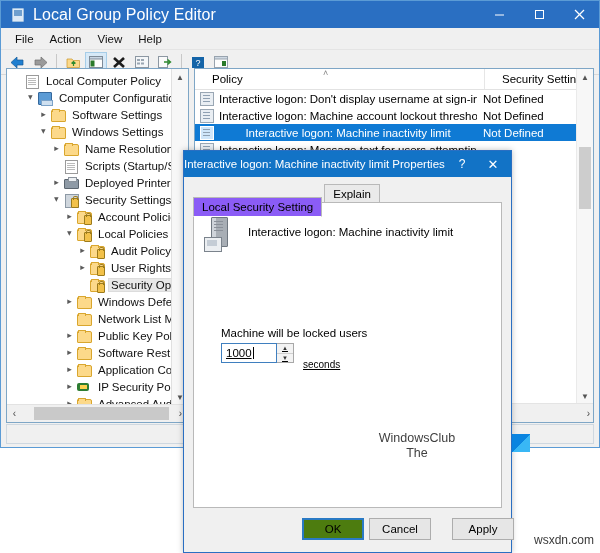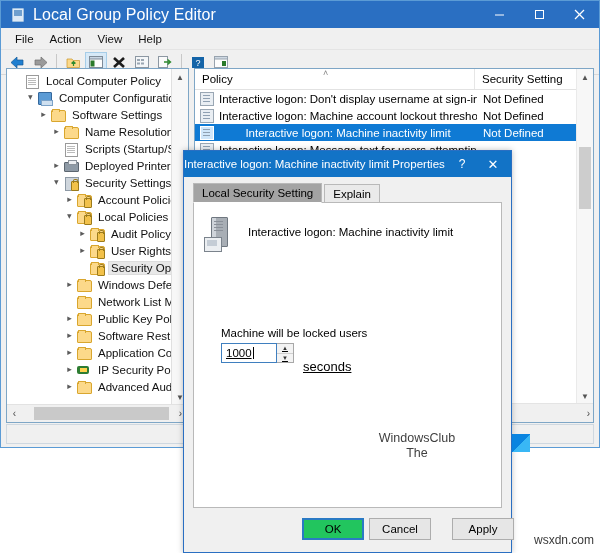--- a/index.html
+++ b/index.html
@@ -85,21 +85,21 @@
   .sb-arrow{height:16px;display:flex;align-items:center;justify-content:center;color:#555;font-size:8px;}
   .tree-hscroll{position:absolute;left:0;right:0;bottom:0;height:17px;background:#f0f0f0;
         border-top:1px solid #e2e2e2;display:flex;align-items:center;}
   .hs-arrow{width:15px;text-align:center;color:#4a4a4a;font-size:10px;}
   .hs-track{flex:1;height:17px;position:relative;}
   .hs-thumb{position:absolute;left:12px;top:2px;height:13px;width:135px;background:#c9c9c9;}
 
   
   .lhead{height:20px;background:#fff;border-bottom:1px solid #e2e2e2;display:flex;
          align-items:center;font-size:11.5px;position:relative;}
-  .lhead .hc{padding-left:7px;position:relative;height:20px;display:flex;align-items:center;}
+  .lhead .hc{padding-left:17px;position:relative;height:20px;display:flex;align-items:center;}
   .lhead .hc.c1{width:272px;border-right:1px solid #e6e6e6;}
   .sortmark{position:absolute;left:128px;top:-1px;color:#8a8a8a;font-size:9px;}
   .lrow{height:17px;display:flex;align-items:center;font-size:11.5px;white-space:nowrap;}
   .lrow.sel{background:#0f7ad4;color:#fff;}
   .licon{width:16px;height:13px;margin:0 4px 0 4px;flex:none;position:relative;}
   .licon .pg{position:absolute;left:1px;top:0;width:12px;height:12px;background:#e9eef3;
              border:1px solid #9aa7b4;}
   .licon .pg:after{content:"";position:absolute;left:2px;top:2px;width:7px;height:1px;background:#8fa0b2;
              box-shadow:0 3px 0 #8fa0b2,0 6px 0 #8fa0b2;}
   .lrow.sel .licon .pg{background:#cfe6fa;border-color:#fff;}
@@ -122,21 +122,21 @@
   .dlg-title{height:26px;background:#1273c6;display:flex;align-items:center;color:#fff;}
   .dlg-title .dt{padding-left:0;font-size:11.5px;}
   .dlg-btns{margin-left:auto;display:flex;align-items:center;height:26px;}
   .dlg-help{width:26px;text-align:center;font-size:12px;}
   .dlg-close{width:36px;text-align:center;font-size:13px;}
 
   .dlg-body{position:absolute;left:0;top:26px;right:0;bottom:0;background:#f0f0f0;}
   .tabstrip{position:absolute;left:9px;top:6px;display:flex;align-items:flex-end;height:20px;z-index:3;}
   .tab{height:19px;padding:0 8px;display:flex;align-items:center;font-size:11.5px;
        border:1px solid #b9b9b9;background:#eaeaea;box-sizing:border-box;}
-  .tab.active{background:#a3a3a3;border-bottom-color:#fff;position:relative;top:0;height:20px;}
+  .tab.active{background:#8b5cf6;border-bottom-color:#fff;position:relative;top:14px;height:20px;}
   .tab+.tab{margin-left:2px;}
   .tabpanel{position:absolute;left:9px;top:25px;right:9px;bottom:44px;background:#fff;
             border:1px solid #b9b9b9;box-sizing:border-box;}
 
   .hdr-row{position:absolute;left:10px;top:14px;display:flex;align-items:flex-start;}
   .srv-icon{width:32px;height:34px;position:relative;margin-right:12px;}
   .srv-icon .tower{position:absolute;left:7px;top:0;width:15px;height:28px;background:#b9bfc6;
         border:1px solid #6f7780;border-radius:1px;
         background-image:linear-gradient(90deg,#cfd4da 0,#cfd4da 4px,#a8aeb5 4px,#a8aeb5 15px);}
   .srv-icon .tower:after{content:"";position:absolute;left:2px;top:3px;width:9px;height:1px;background:#8a9099;
@@ -148,33 +148,33 @@
 
   .field-label{position:absolute;left:27px;top:124px;font-size:11.5px;}
   .spin-wrap{position:absolute;left:27px;top:140px;display:flex;align-items:stretch;text-decoration:underline;}
   .spin-box{width:56px;height:20px;border:1px solid #3f7fbf;background:#fff;box-sizing:border-box;
             display:flex;align-items:center;padding-left:4px;font-size:11.5px;position:relative;}
   .caret{display:inline-block;width:1px;height:12px;background:#000;margin-left:1px;}
   .spin-btns{width:17px;height:20px;border:1px solid #a8a8a8;border-left:none;box-sizing:border-box;
              background:#f3f3f3;display:flex;flex-direction:column;}
   .spin-up,.spin-dn{flex:1;display:flex;align-items:center;justify-content:center;font-size:6px;color:#333;}
   .spin-up{border-bottom:1px solid #cfcfcf;}
-  .unit{margin-left:9px;align-self:center;font-size:13px;margin-top:16px;}
+  .unit{margin-left:9px;align-self:center;font-size:10px;margin-top:16px;}
 
   .wm{position:absolute;left:0;top:0;width:100%;height:100%;pointer-events:none;}
   .wm-text{position:absolute;left:168px;top:228px;width:110px;text-align:center;color:#3f3f3f;
            font-size:12.5px;line-height:15px;}
   .wm-logo{position:absolute;left:318px;top:231px;width:18px;height:18px;
            background:linear-gradient(135deg,#0a84e0 0 50%,#39b7f5 50% 100%);}
 
   .dlg-foot{position:absolute;left:0;right:0;bottom:0;height:44px;}
   .fbtn{position:absolute;top:10px;height:22px;width:62px;display:flex;align-items:center;
         justify-content:center;font-size:11.5px;background:#e6e6e6;border:1px solid #adadad;
         box-sizing:border-box;}
-  .fbtn.primary{border:2px solid #2a7ac4;background:#22c55e;}
+  .fbtn.primary{border:2px solid #2a7ac4;background:#4d7c0f;}
   .fbtn.ok{left:118px;}
   .fbtn.cancel{left:185px;}
   .fbtn.apply{left:268px;}
 
   .site-wm{position:absolute;right:6px;bottom:6px;font-size:12px;color:#3a3a3a;
            font-family:"Liberation Sans",sans-serif;}
   .behind-txt{position:absolute;font-size:11.5px;color:#111;}
 </style>
 </head>
 <body>
@@ -301,20 +301,29 @@
             </div>
             <div class="trow" style="padding-left: 30px;">
               <span class="tw">
                 <i class="chev">▸</i>
               </span>
               <span class="ticon">
                 <i class="fold"></i>
               </span>
               <span class="tlabel">Software Settings</span>
             </div>
+            <div class="trow" style="padding-left: 30px;">
+              <span class="tw">
+                <i class="chev open">▸</i>
+              </span>
+              <span class="ticon">
+                <i class="fold"></i>
+              </span>
+              <span class="tlabel">Windows Settings</span>
+            </div>
             <div class="trow" style="padding-left: 43px;">
               <span class="tw">
                 <i class="chev">▸</i>
               </span>
               <span class="ticon">
                 <i class="fold"></i>
               </span>
               <span class="tlabel">Name Resolution Policy</span>
             </div>
             <div class="trow" style="padding-left: 43px;">

